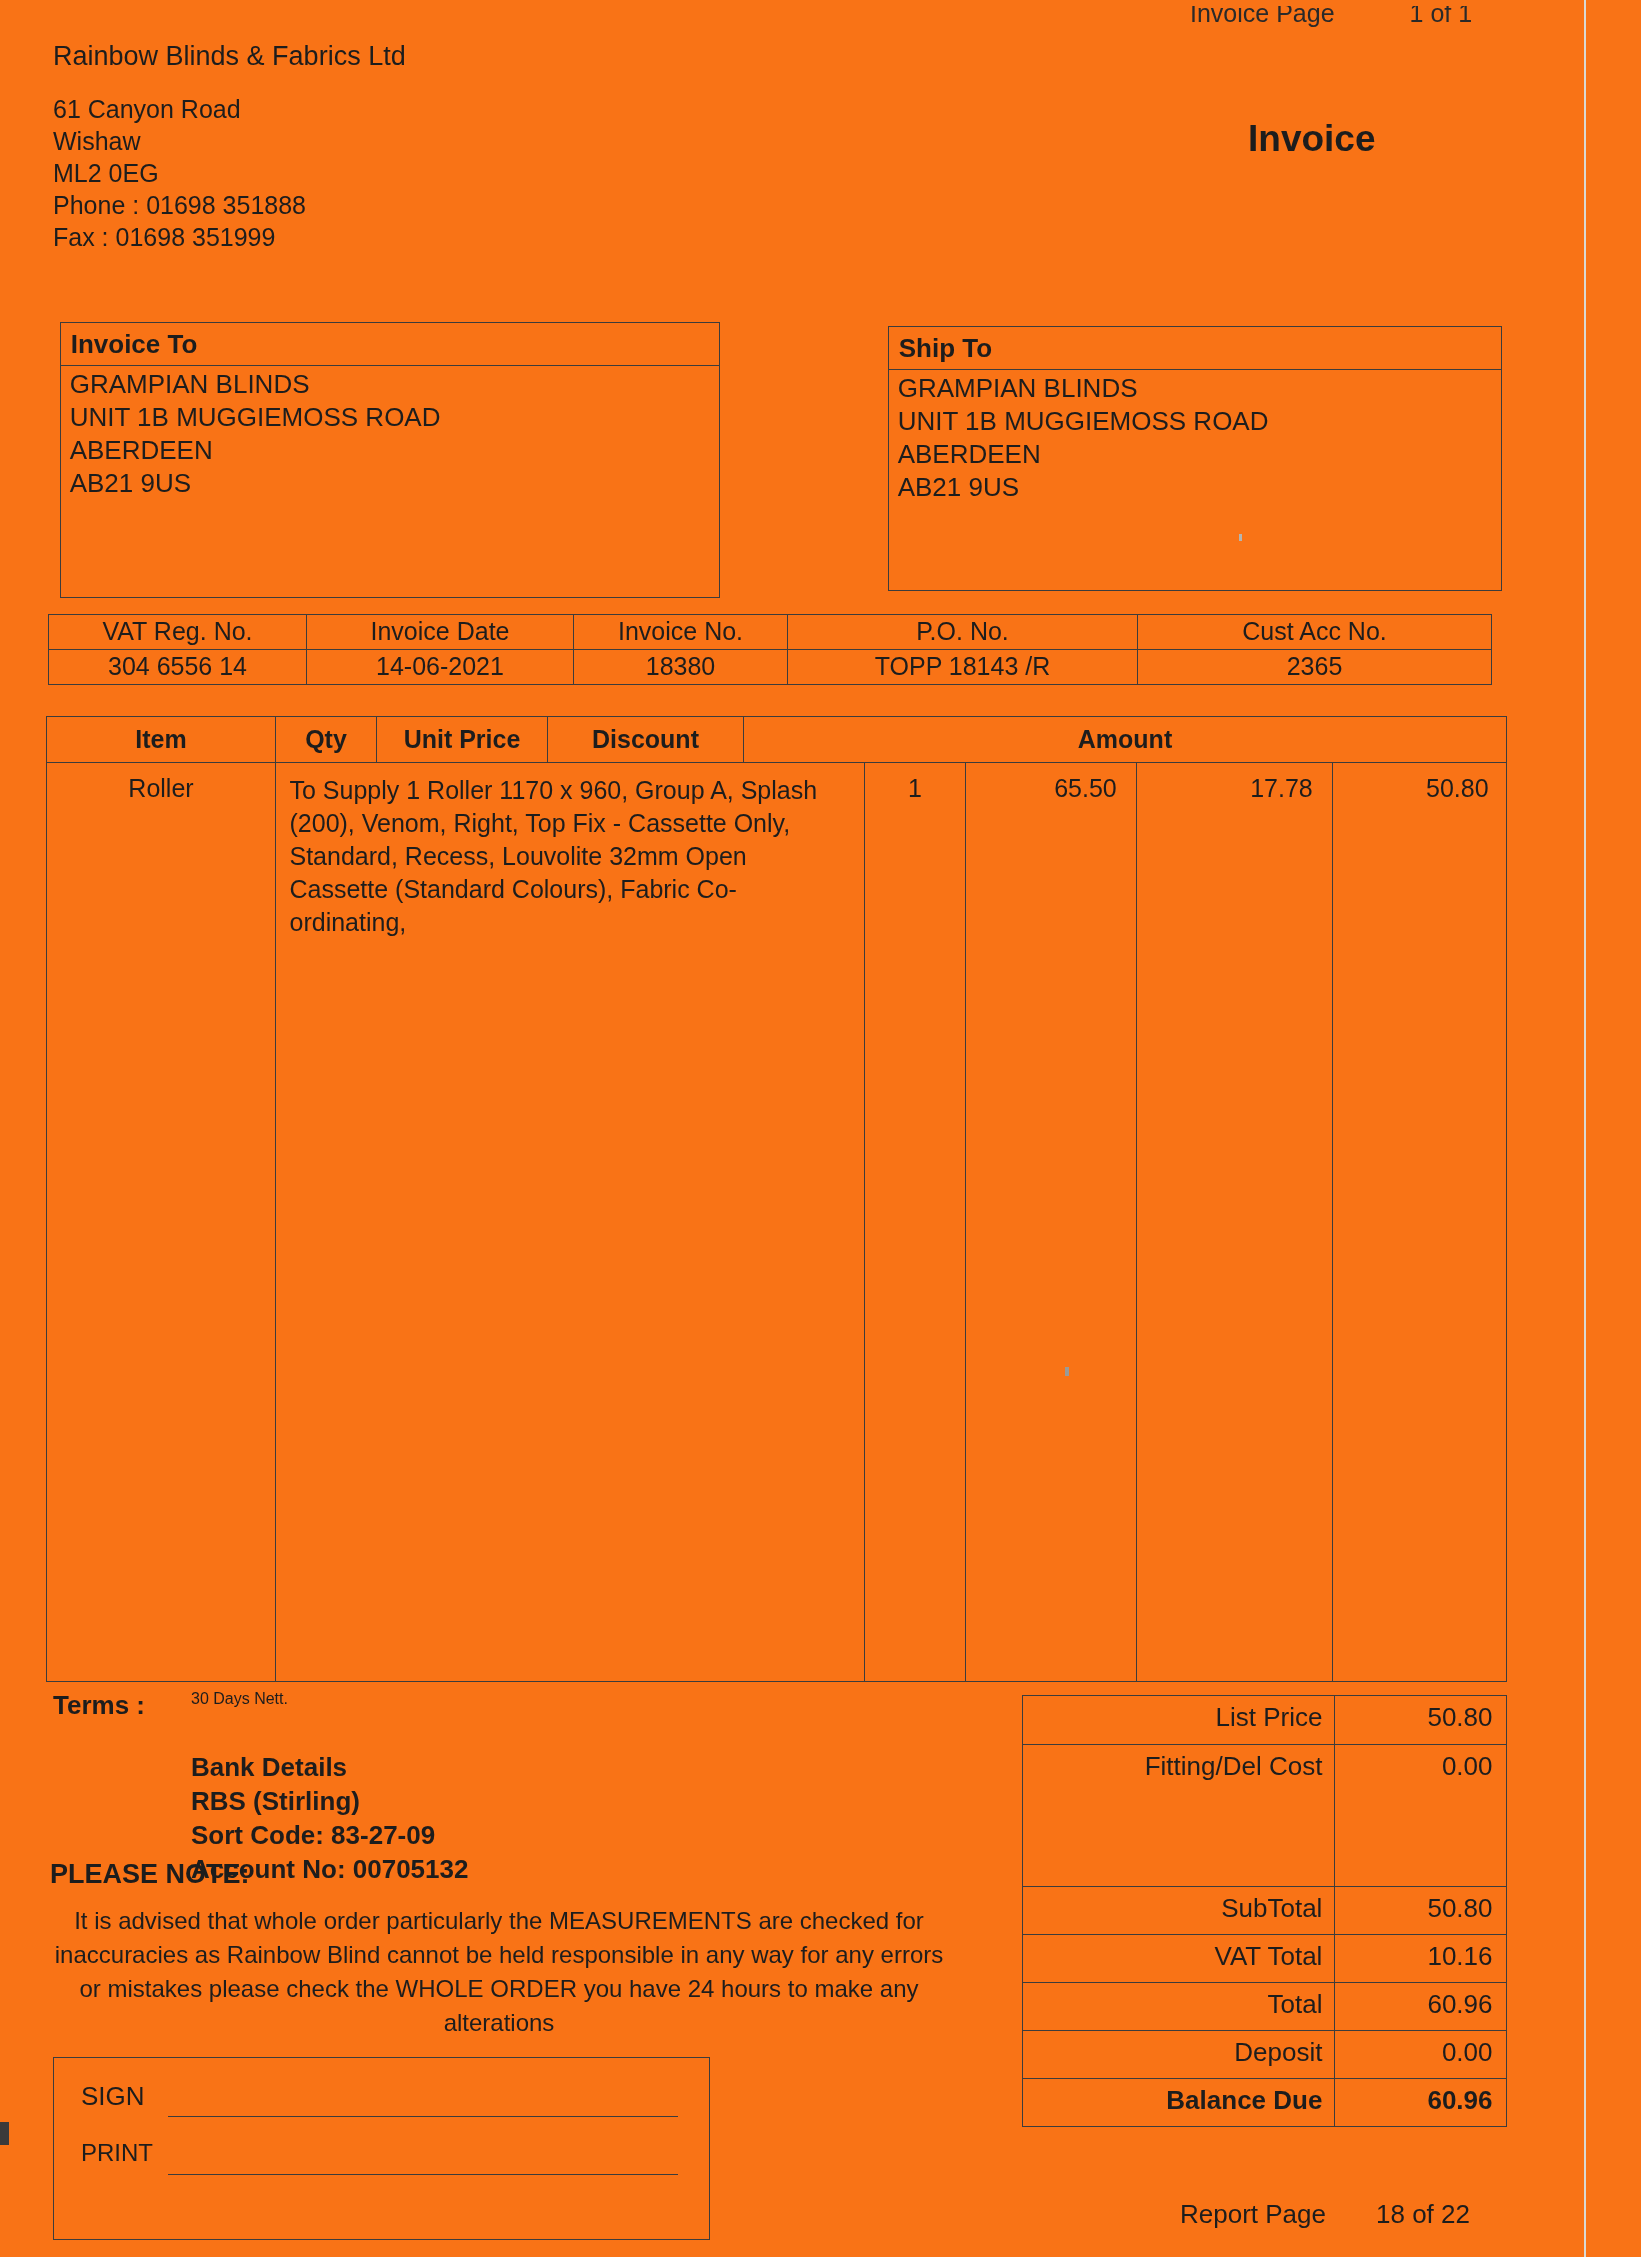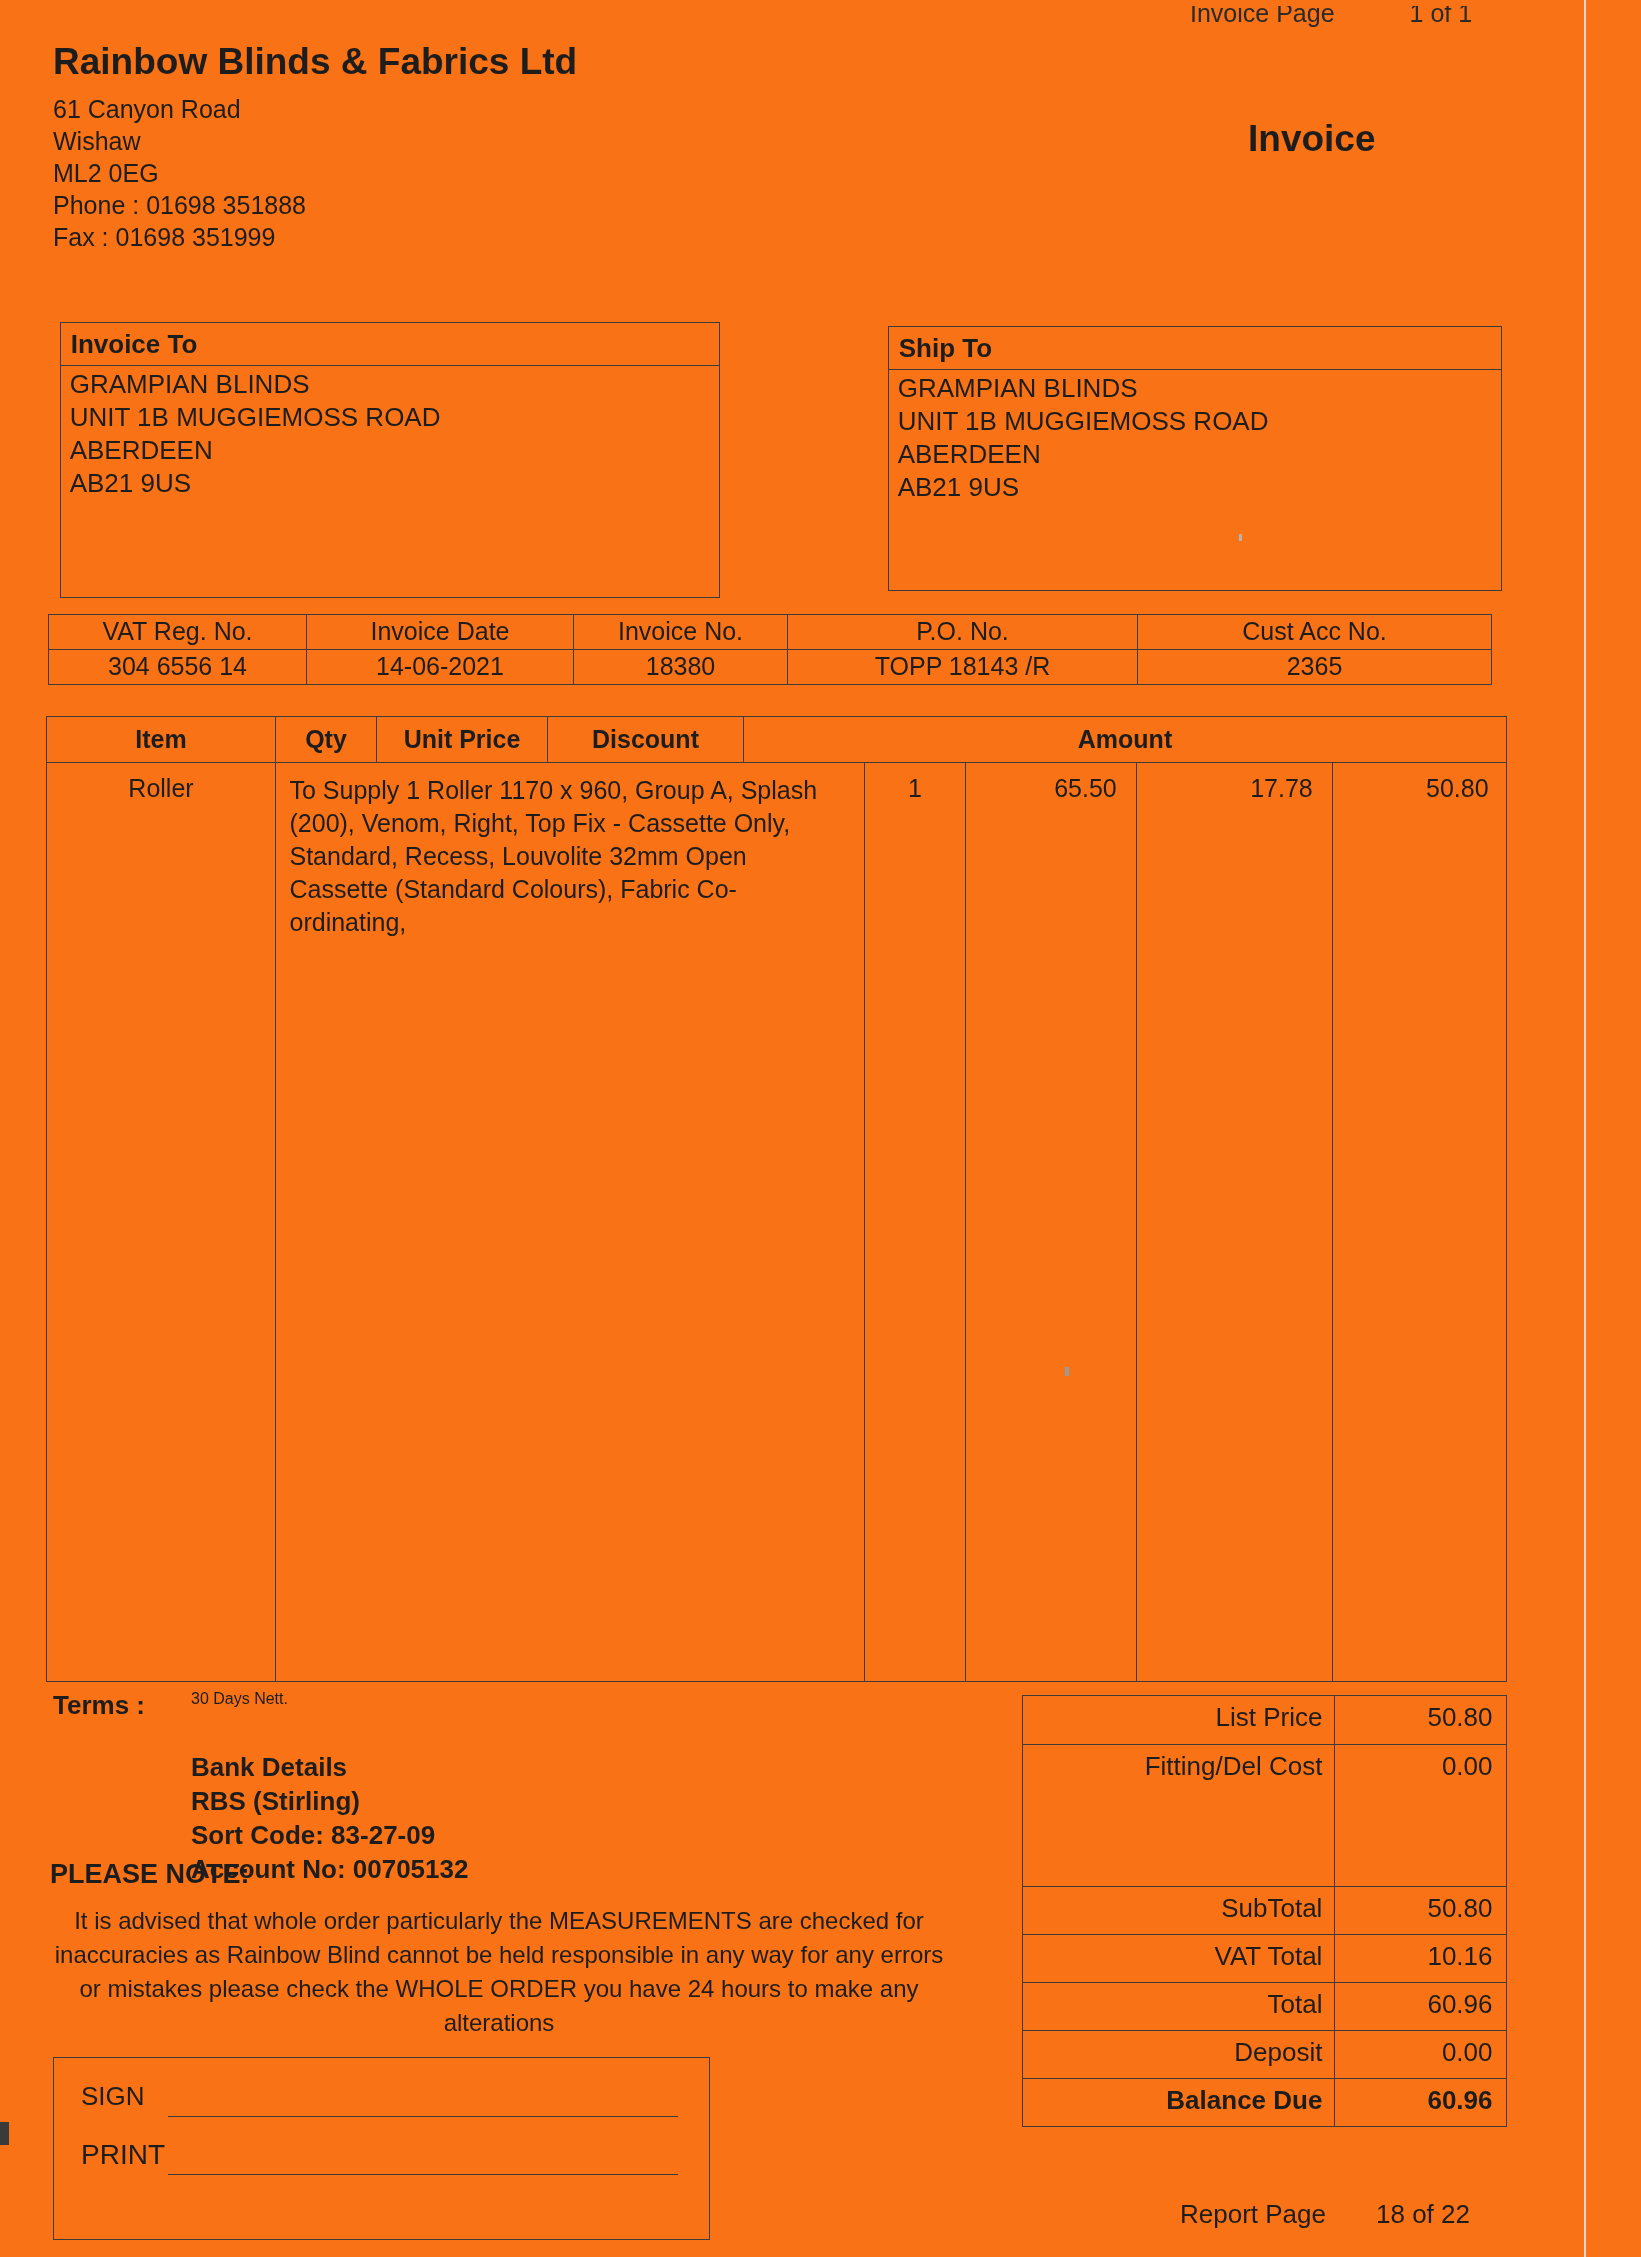--- a/index.html
+++ b/index.html
@@ -18,21 +18,21 @@
   
   .scan-line { position:absolute; left:1584px; top:0; width:1.9px; height:2257px; background:#d9d9d4; }
   .scan-edge { position:absolute; right:0; top:0; width:8.7px; height:100%; background:linear-gradient(to right,#ececе8,#97978f); }
   .speck1 { position:absolute; left:0; top:2122px; width:8.7px; height:23px; background:#3a3a3a; }
   .speck2 { position:absolute; left:1065px; top:1367px; width:3.9px; height:8.7px; background:#9a9a96; }
   .speck3 { position:absolute; left:1239px; top:534px; width:2.9px; height:6.8px; background:#b5b5b0; }
 
   
   .page-indicator { position:absolute; left:1190px; top:5.8px; height:31px; overflow:hidden; }
   .page-indicator-inner { margin-top:-8.7px; font-size:25px; line-height:33px; display:flex; gap:75px; color:#2a2a2a; }
-  .company-name { position:absolute; left:53px; top:41px; font-size:37px; font-weight:bold; }
+  .company-name { position:absolute; left:53px; top:41px; font-size:27px; font-weight:normal; }
   .company-address { position:absolute; left:53px; top:93px; font-size:25px; line-height:32px; }
   .doc-title { position:absolute; left:1248px; top:118px; font-size:37px; font-weight:bold; }
 
   
   .party-box { position:absolute; border:1.9px solid #3c3c3c; background:transparent; }
   .invoice-to-box { left:60px; top:322px; width:658px; height:274px; }
   .ship-to-box   { left:888px; top:326px; width:612px; height:263px; }
   .party-title { border-bottom:1.9px solid #3c3c3c; font-weight:bold; font-size:26px; padding:5.8px 9.7px 4.8px; }
   .party-lines { padding:2.9px 8.7px; font-size:26px; line-height:33px; }
 
@@ -76,21 +76,21 @@
   .t-spacer { flex:1; height:auto; }
   .t-label { flex:1; text-align:right; padding:5.8px 11.6px 0 0; }
   .t-value { width:172px; border-left:1.9px solid #3c3c3c; text-align:right; padding:5.8px 13.5px 0 0; box-sizing:border-box; }
   .t-bold { font-weight:bold; }
 
   
   .sign-box { position:absolute; left:53px; top:2057px; width:657px; height:183px;
               border:1.9px solid #3c3c3c; box-sizing:border-box; }
   .sign-label  { position:absolute; left:27px; top:23px; font-size:26px; }
   .sign-line   { position:absolute; left:114px; top:58px; width:510px; border-bottom:1.9px solid #3c3c3c; }
-  .print-label { position:absolute; left:27px; top:81px; font-size:28px; }
+  .print-label { position:absolute; left:27px; top:81px; font-size:24px; }
   .print-line  { position:absolute; left:114px; top:116px; width:510px; border-bottom:1.9px solid #3c3c3c; }
 
   
   .report-page { position:absolute; left:1180px; top:2199px; font-size:26px; display:flex; gap:50px; }
 </style>
 </head>
 <body>
 
 <div class="page">
 

